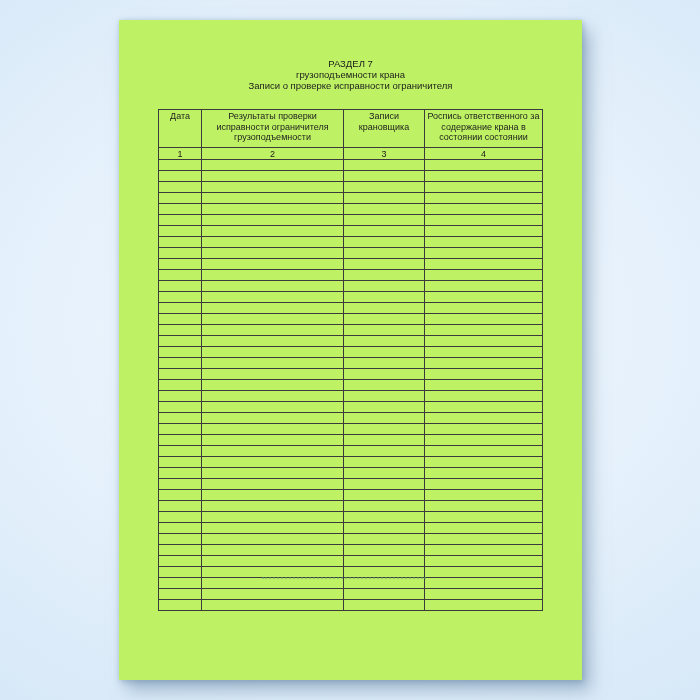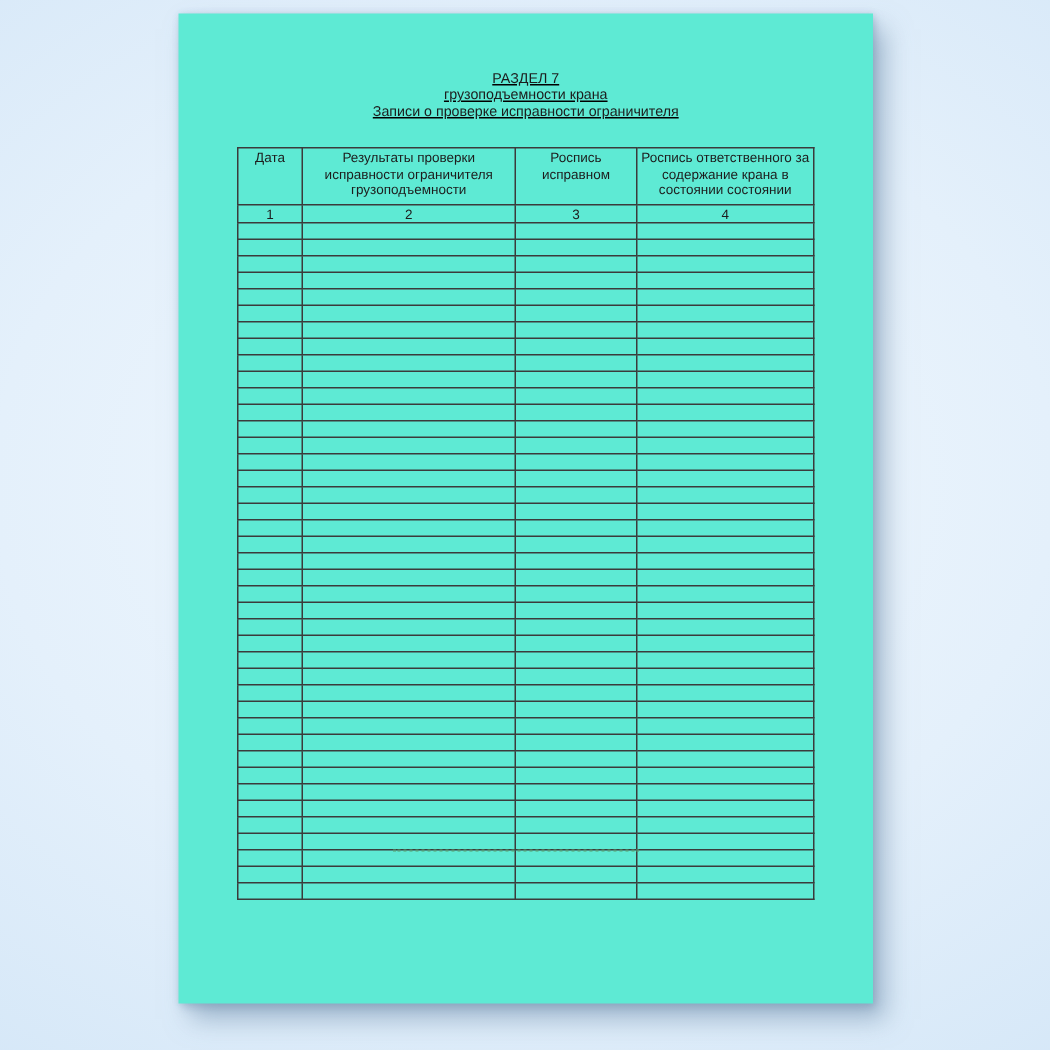--- a/index.html
+++ b/index.html
@@ -12,28 +12,27 @@
   }
   body {
     background: #d5e8f8;
     background-image: radial-gradient(ellipse 120% 95% at 50% 46%,
       #f1f8fe 0%, #e4f0fb 42%, #d3e6f7 78%, #cbe1f4 100%);
     position: relative;
   }
   .page {
     position: absolute;
     left: 119px;
-    top: 9px;
+    top: 20px;
     width: 463px;
     height: 660px;
-    background: #5eead4;
+    background: #bef264;
     box-shadow: 8px 10px 16px rgba(110, 140, 170, 0.55),
                 2px 3px 6px rgba(110, 140, 170, 0.35),
                 0 0 4px rgba(130, 160, 190, 0.30);
-    text-decoration: underline;
   }
   .title-block {
     padding-top: 38px;
     text-align: center;
     color: #1c1c1c;
     font-size: 9.5px;
     line-height: 11px;
   }
   .title-block .line { white-space: nowrap; }
   table.records {
@@ -98,21 +97,21 @@
     <colgroup>
       <col style="width:43px">
       <col style="width:142px">
       <col style="width:81px">
       <col style="width:118px">
     </colgroup>
     <thead>
       <tr>
         <th>Дата</th>
         <th>Результаты проверки исправности ограничителя грузоподъемности</th>
-        <th>Роспись исправном</th>
+        <th>Записи крановщика</th>
         <th>Роспись ответственного за содержание крана в состоянии состоянии</th>
       </tr>
     </thead>
     <tbody>
       <tr class="number-row">
         <td>1</td>
         <td>2</td>
         <td>3</td>
         <td>4</td>
       </tr>

